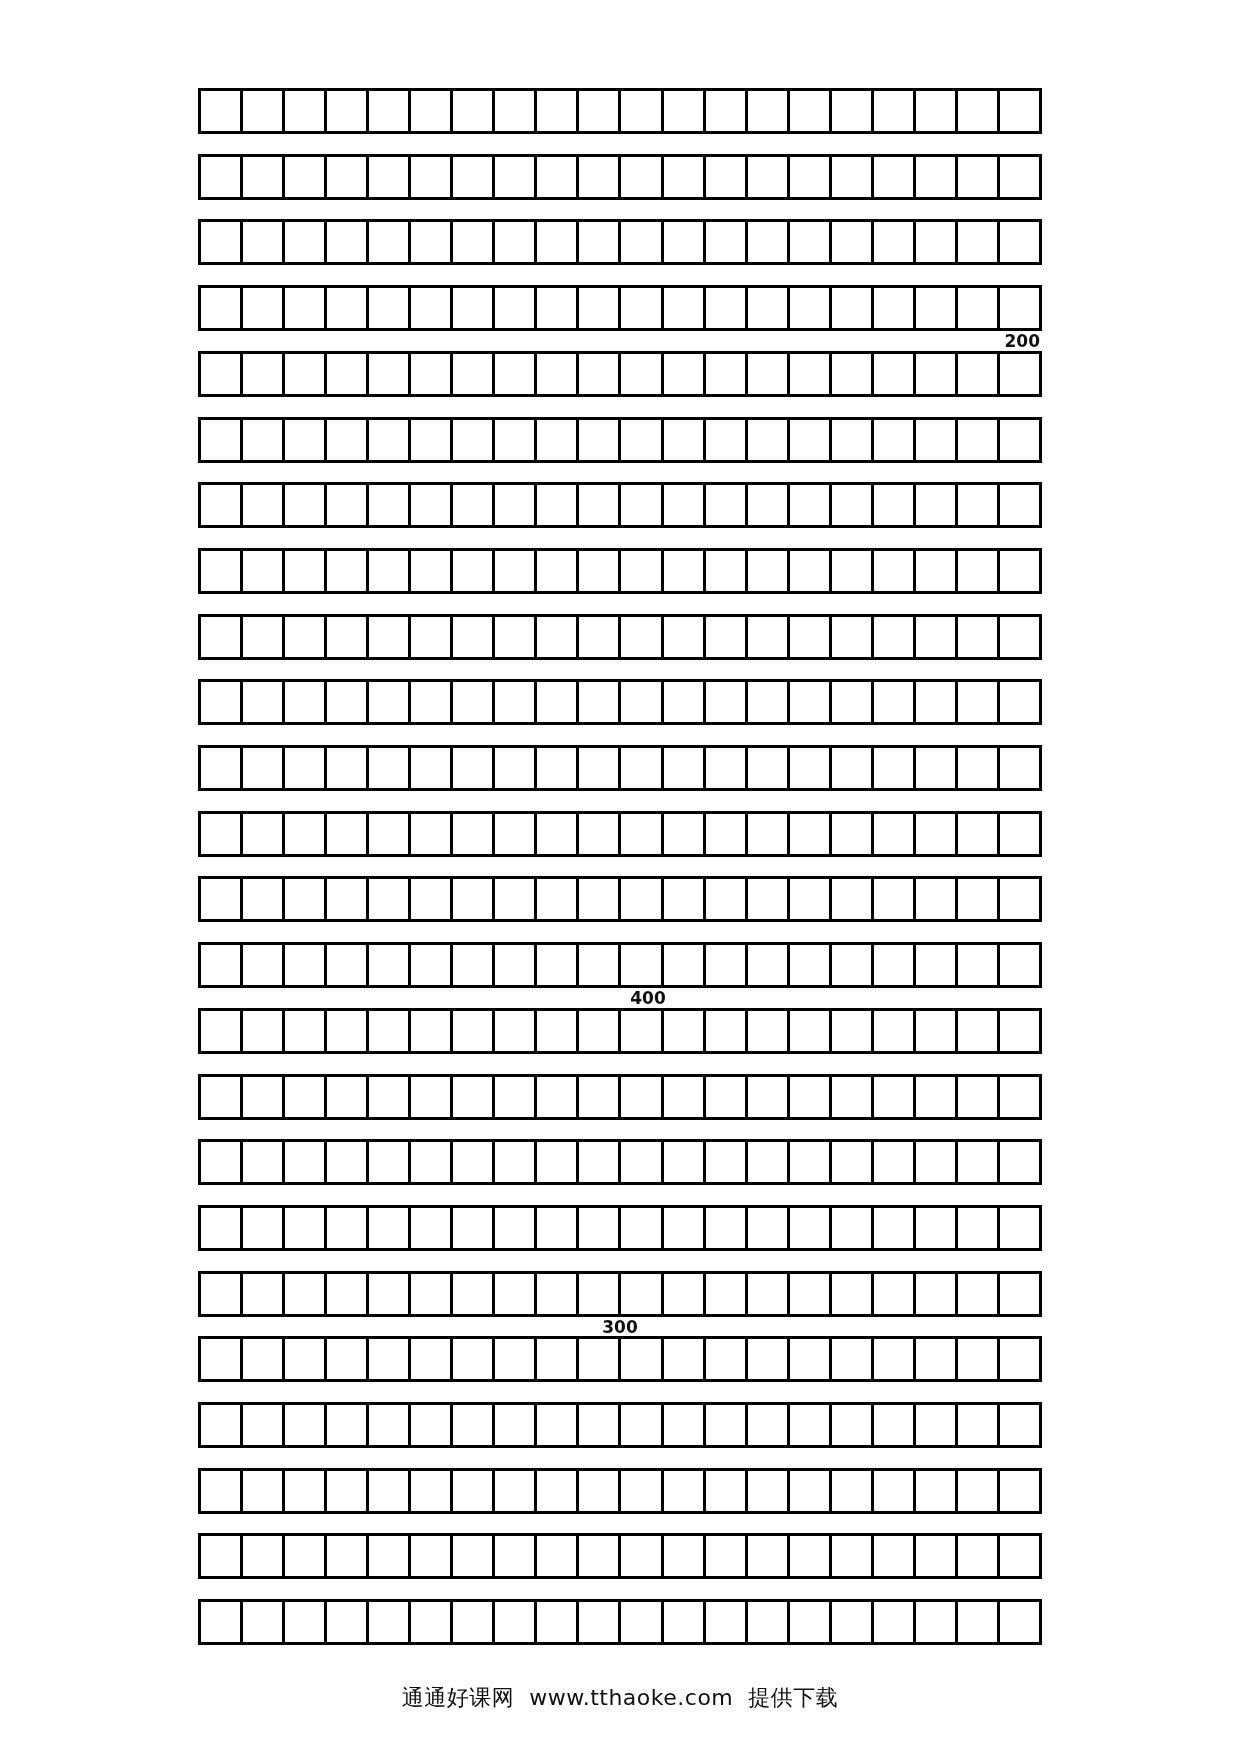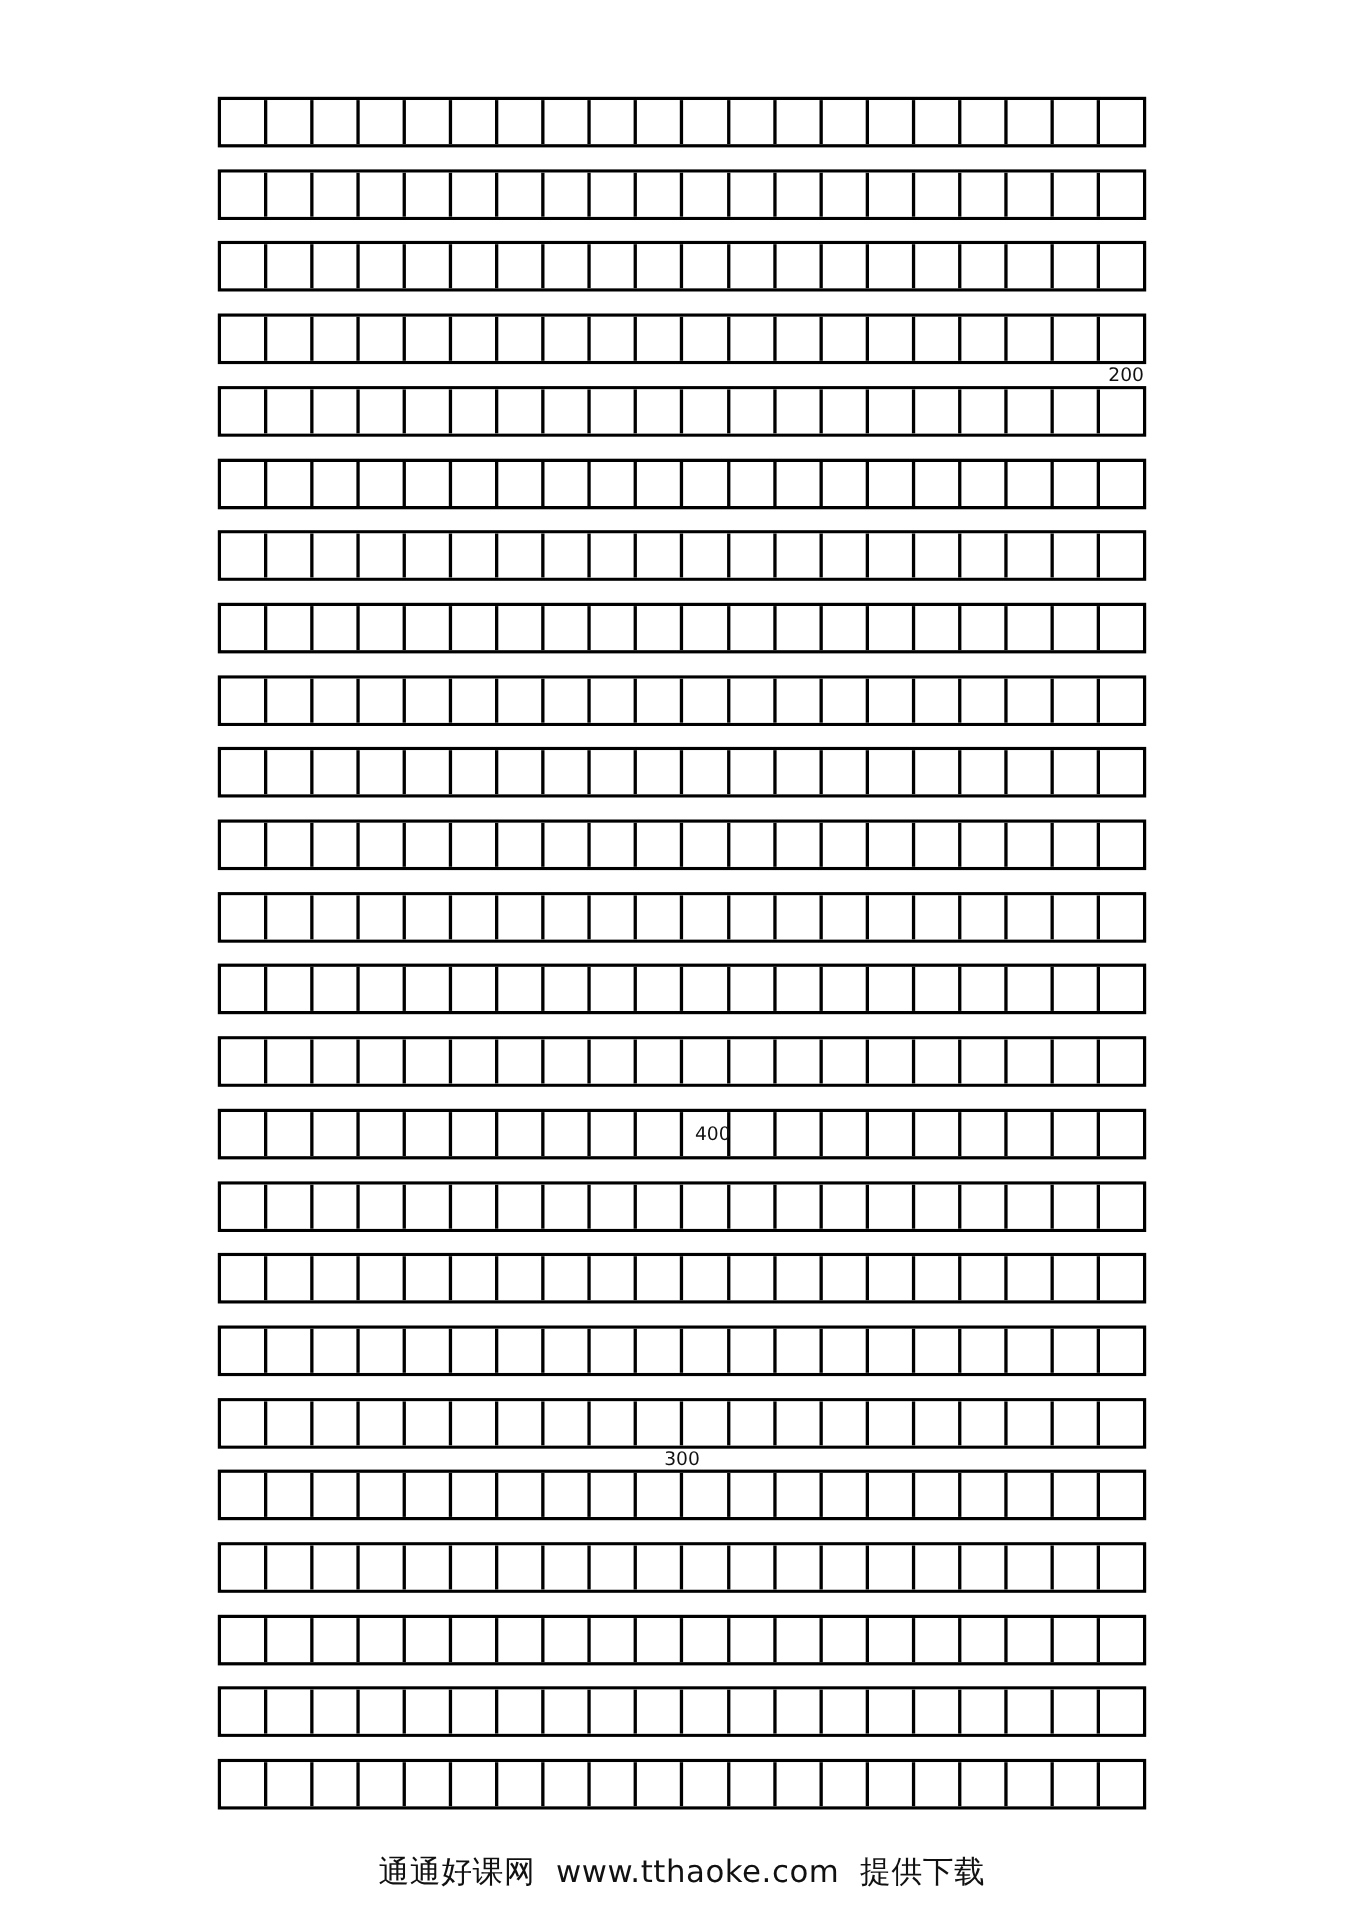--- a/index.html
+++ b/index.html
@@ -50,31 +50,31 @@
   }
   .marker.center {
     transform: translateX(-50%);
     text-align: center;
   }
   .footer {
     position: absolute;
     left: 0;
     width: 100%;
     text-align: center;
-    font-size: 28px;
+    font-size: 22px;
     color: #111111;
     letter-spacing: 0.5px;
     white-space: pre;
   }
 </style>
 </head>
 <body>
 
 <div class="page">
-  <div id="grid" style="left: 198px; top: 88px; width: 844px; height: 1305px;">
+  <div id="grid" style="left: 198px; top: 88px; width: 844px; height: 1305px; font-weight: bold;">
       <div class="row" style="top: 0px; height: 46px;">
         <div class="cell"></div>
         <div class="cell"></div>
         <div class="cell"></div>
         <div class="cell"></div>
         <div class="cell"></div>
         <div class="cell"></div>
         <div class="cell"></div>
         <div class="cell"></div>
         <div class="cell"></div>
@@ -590,17 +590,17 @@
         <div class="cell"></div>
         <div class="cell"></div>
         <div class="cell"></div>
         <div class="cell"></div>
         <div class="cell"></div>
         <div class="cell"></div>
         <div class="cell"></div>
         <div class="cell"></div>
       </div>
       <div class="marker right" style="top: 243px;">200</div>
-      <div class="marker center" style="top: 900px; left: 450px; margin-top: 33px;">400</div>
+      <div class="marker center" style="top: 900px; left: 450px;">400</div>
       <div class="marker center" style="top: 1229px; left: 422px;">300</div>
     </div>
   <div class="footer" style="top: 1683px;">通通好课网  www.tthaoke.com  提供下载</div>
 </div>
 
 </body></html>

